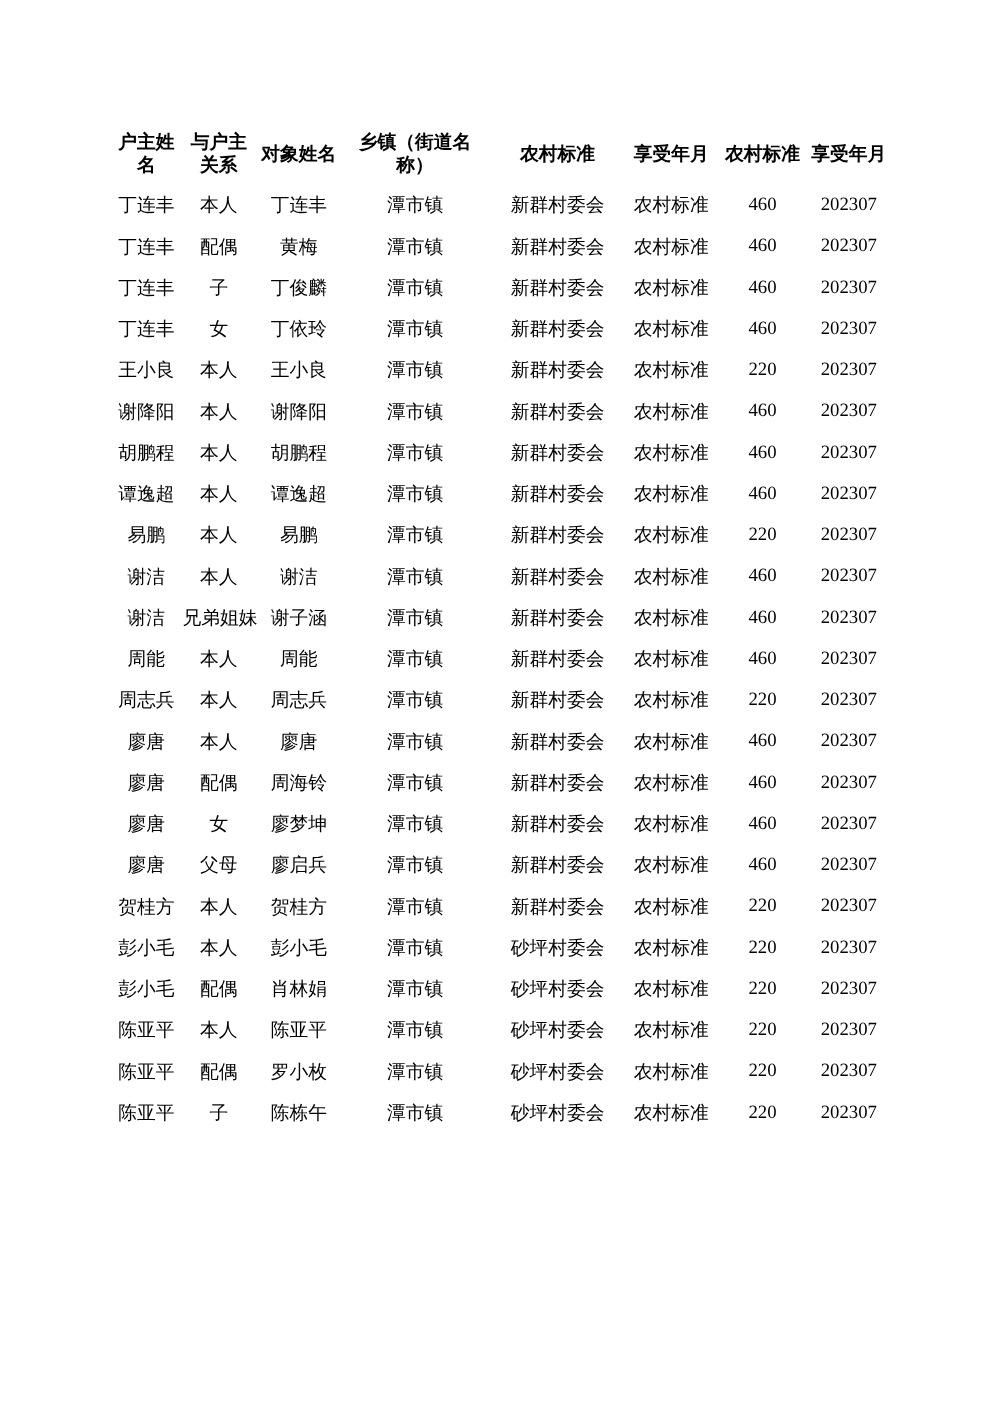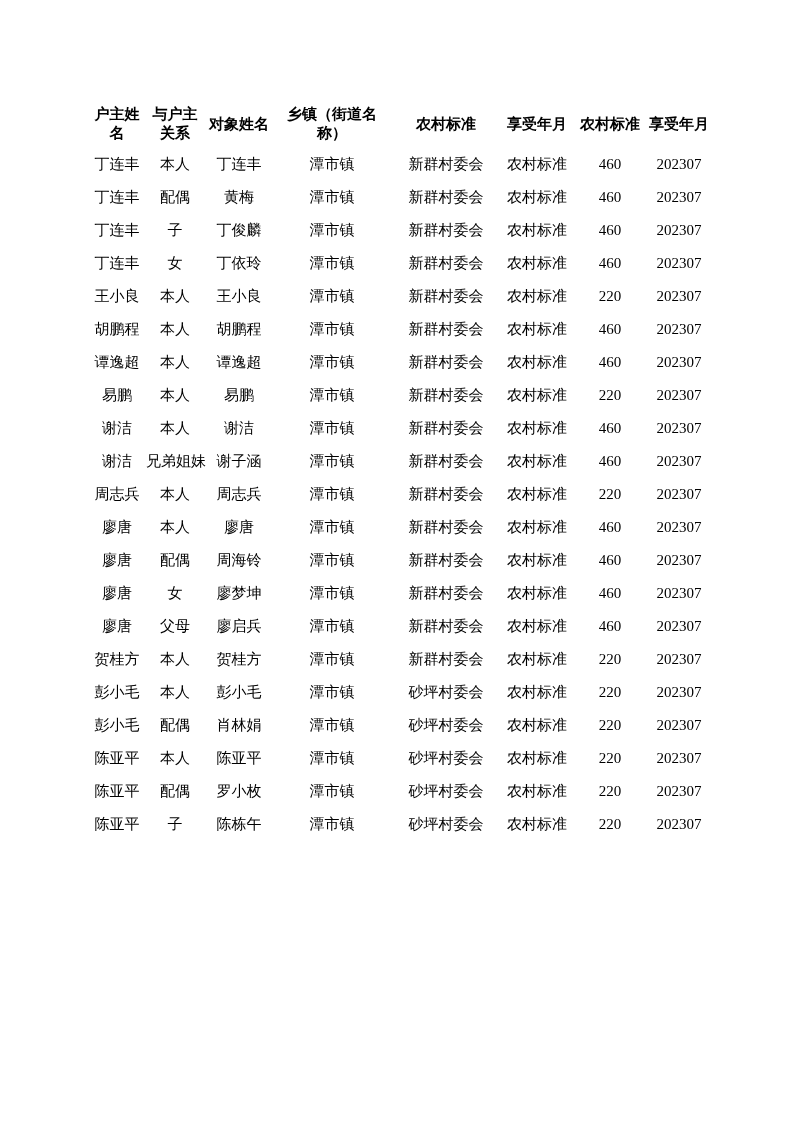--- a/index.html
+++ b/index.html
@@ -124,20 +124,30 @@
           <td>王小良</td>
           <td>本人</td>
           <td>王小良</td>
           <td>潭市镇</td>
           <td>新群村委会</td>
           <td>农村标准</td>
           <td>220</td>
           <td>202307</td>
         </tr>
         <tr>
+          <td>谢降阳</td>
+          <td>本人</td>
+          <td>谢降阳</td>
+          <td>潭市镇</td>
+          <td>新群村委会</td>
+          <td>农村标准</td>
+          <td>460</td>
+          <td>202307</td>
+        </tr>
+        <tr>
           <td>胡鹏程</td>
           <td>本人</td>
           <td>胡鹏程</td>
           <td>潭市镇</td>
           <td>新群村委会</td>
           <td>农村标准</td>
           <td>460</td>
           <td>202307</td>
         </tr>
         <tr>
@@ -167,20 +177,30 @@
           <td>潭市镇</td>
           <td>新群村委会</td>
           <td>农村标准</td>
           <td>460</td>
           <td>202307</td>
         </tr>
         <tr>
           <td>谢洁</td>
           <td>兄弟姐妹</td>
           <td>谢子涵</td>
+          <td>潭市镇</td>
+          <td>新群村委会</td>
+          <td>农村标准</td>
+          <td>460</td>
+          <td>202307</td>
+        </tr>
+        <tr>
+          <td>周能</td>
+          <td>本人</td>
+          <td>周能</td>
           <td>潭市镇</td>
           <td>新群村委会</td>
           <td>农村标准</td>
           <td>460</td>
           <td>202307</td>
         </tr>
         <tr>
           <td>周志兵</td>
           <td>本人</td>
           <td>周志兵</td>

